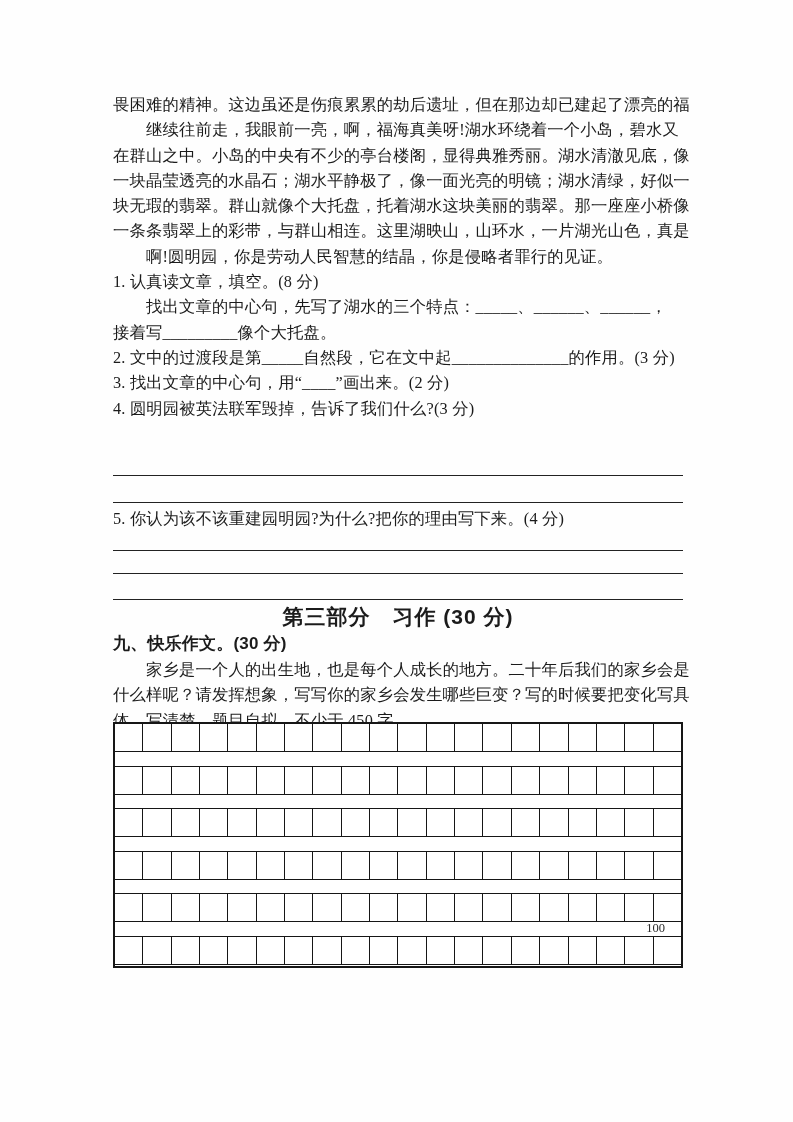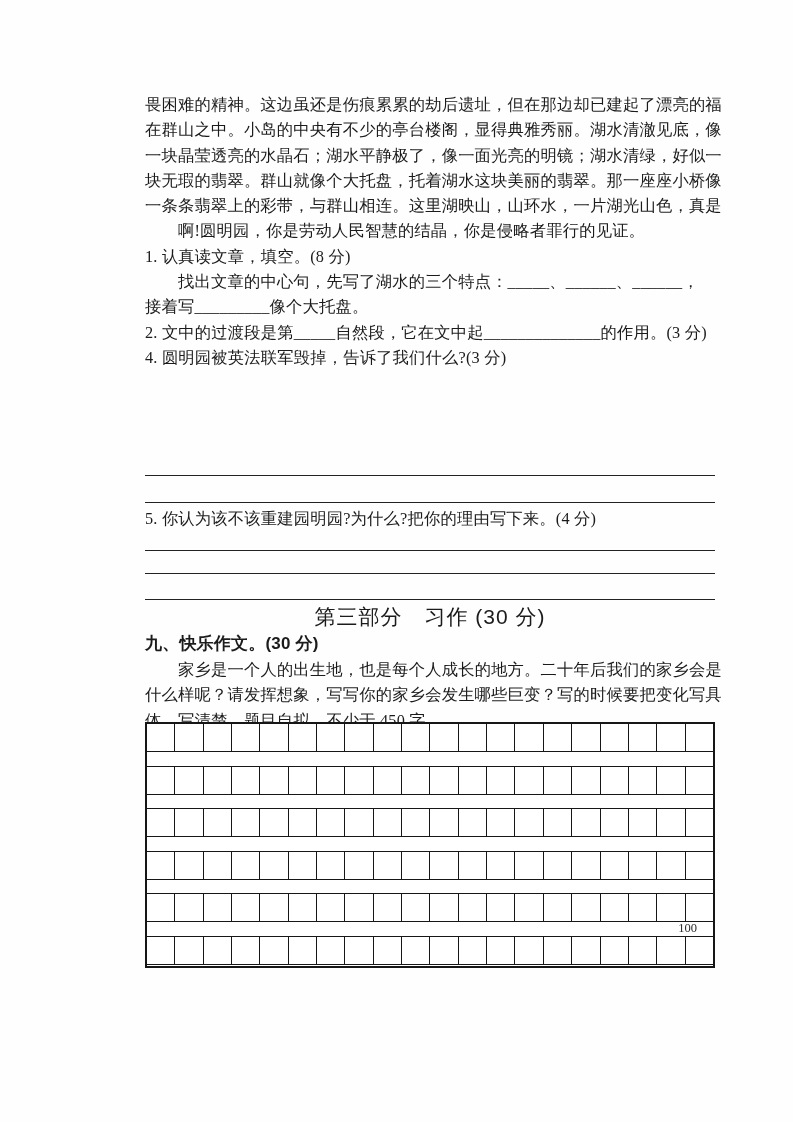--- a/index.html
+++ b/index.html
@@ -1,33 +1,33 @@
 <!DOCTYPE html>
 <html><head>
 <meta charset="utf-8">
 <style>
   html,body{margin:0;padding:0;}
   body{
     width:793px;height:1122px;position:relative;overflow:hidden;
     background:#fefefe;color:#1b1b1b;
     font-family:"Liberation Serif","DejaVu Serif",serif;
   }
-  .col{position:absolute;left:113px;width:570px;margin-left:32px;}
+  .col{position:absolute;left:113px;width:570px;}
   .tline{
     font-size:16.3px;line-height:25.3px;white-space:nowrap;
     letter-spacing:0.2px;
   }
   .tline.indent{padding-left:33px;}
   
   .ans-line{height:26px;border-bottom:1.6px solid #222;}
   #q5-answers .ans-line:nth-child(2){height:22px;}
   #q5-answers .ans-line:nth-child(3){height:25px;}
   
   .part-title{
-    top:603px;text-align:center;font-weight:normal;
+    top:603px;text-align:center;font-weight:bold;
     font-family:"Liberation Sans","DejaVu Sans",sans-serif;
     font-size:21px;line-height:28px;letter-spacing:1px;
   }
   .exercise-heading{
     font-weight:bold;font-size:17px;line-height:26px;
     font-family:"Liberation Sans","DejaVu Sans",sans-serif;
     letter-spacing:0.2px;
   }
   
   .writing-grid{
@@ -51,31 +51,33 @@
     font-size:12.5px;line-height:13px;color:#2a2a2a;
     font-family:"Liberation Serif","DejaVu Serif",serif;
   }
 </style>
 </head>
 <body>
 
 <div class="col" style="top:92px;">
   <div id="passage">
       <div class="tline">畏困难的精神。这边虽还是伤痕累累的劫后遗址，但在那边却已建起了漂亮的福</div>
+      <div class="tline indent">继续往前走，我眼前一亮，啊，福海真美呀!湖水环绕着一个小岛，碧水又</div>
       <div class="tline">在群山之中。小岛的中央有不少的亭台楼阁，显得典雅秀丽。湖水清澈见底，像</div>
       <div class="tline">一块晶莹透亮的水晶石；湖水平静极了，像一面光亮的明镜；湖水清绿，好似一</div>
       <div class="tline">块无瑕的翡翠。群山就像个大托盘，托着湖水这块美丽的翡翠。那一座座小桥像</div>
       <div class="tline">一条条翡翠上的彩带，与群山相连。这里湖映山，山环水，一片湖光山色，真是</div>
       <div class="tline indent">啊!圆明园，你是劳动人民智慧的结晶，你是侵略者罪行的见证。</div>
     </div>
   <div id="questions">
       <div class="tline">1. 认真读文章，填空。(8 分)</div>
       <div class="tline indent">找出文章的中心句，先写了湖水的三个特点：_____、______、______，</div>
       <div class="tline">接着写_________像个大托盘。</div>
       <div class="tline">2. 文中的过渡段是第_____自然段，它在文中起______________的作用。(3 分)</div>
+      <div class="tline">3. 找出文章的中心句，用“____”画出来。(2 分)</div>
       <div class="tline">4. 圆明园被英法联军毁掉，告诉了我们什么?(3 分)</div>
     </div>
 </div>
 
 <div class="col" style="top:449px;" id="q4-answers">
     <div class="ans-line"></div>
     <div class="ans-line"></div>
   </div>
 
 <div class="col" style="top:506px;">

